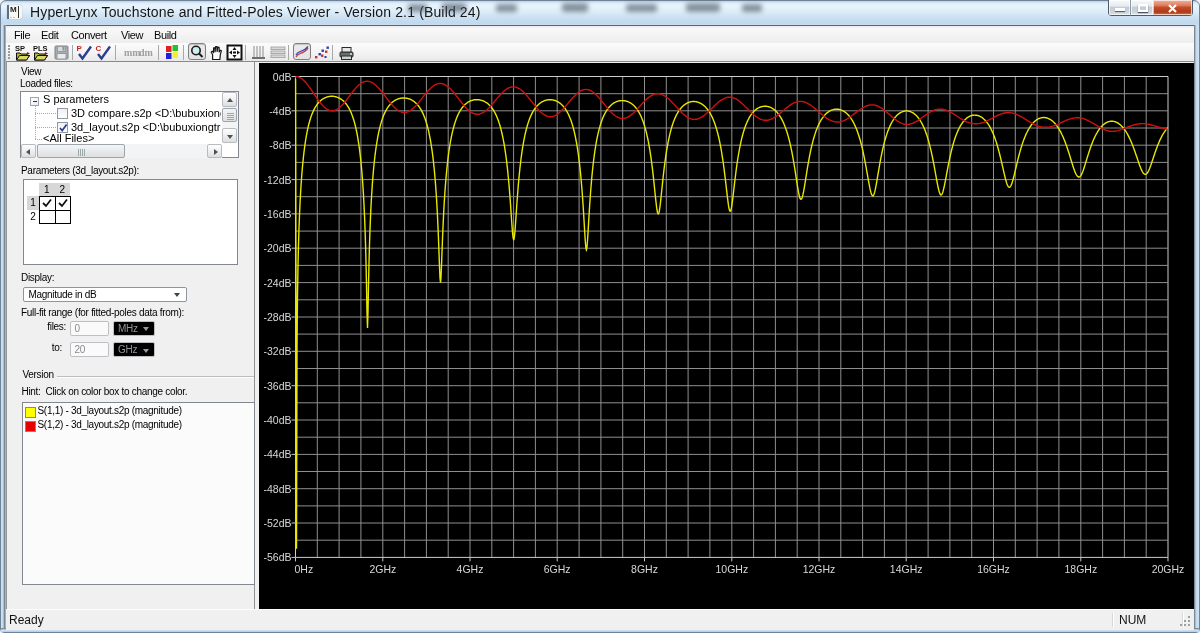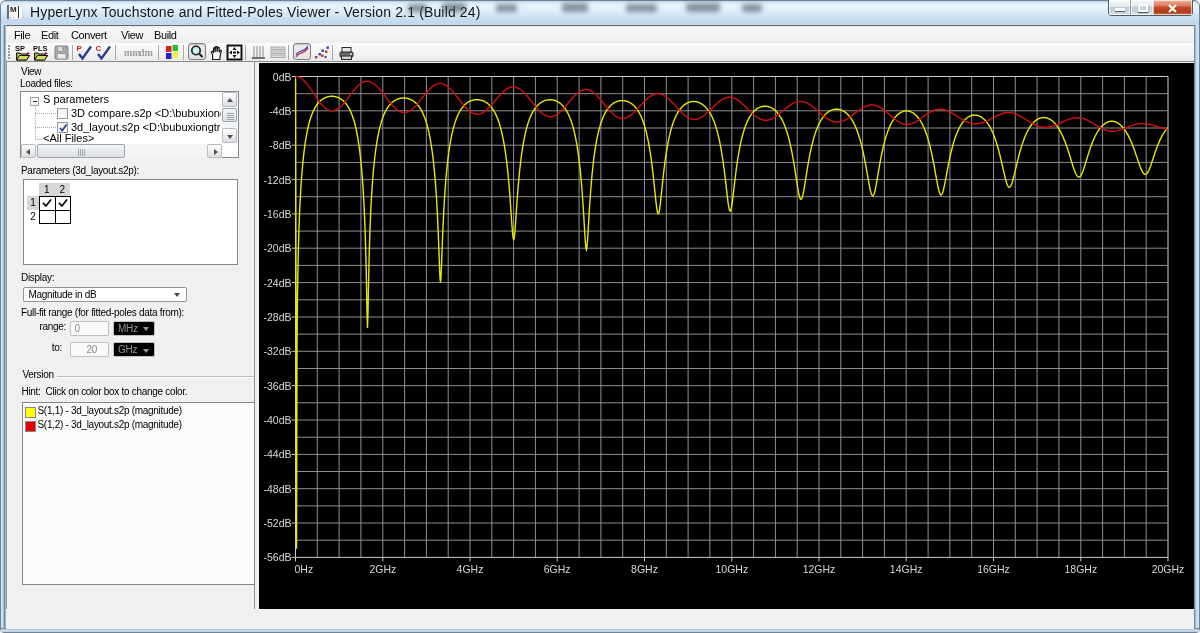--- a/index.html
+++ b/index.html
@@ -260,25 +260,25 @@
 <div class="cell" style="left:47.5px;top:147.5px;width:16.5px;height:14.5px"></div>
 <div class="abs" style="left:32px;top:134px;width:16px;height:14px"><svg width="16" height="14">
           <path d="M4,7 L7,10 L12,3.5" fill="none" stroke="#111" stroke-width="1.8"></path>
         </svg></div>
 <div class="abs" style="left:47.5px;top:134px;width:16px;height:14px"><svg width="16" height="14">
           <path d="M4,7 L7,10 L12,3.5" fill="none" stroke="#111" stroke-width="1.8"></path>
         </svg></div>
 <div class="t" style="left:14px;top:210px;">Display:</div>
 <div class="combo" style="left:15.5px;top:224.5px;width:164px;height:15px;line-height:14px"><span style="margin-left:5px">Magnitude in dB</span><div class="carr" style="right:6px;top:5.5px;position:absolute"></div></div>
 <div class="t" style="left:14px;top:244.5px;">Full-fit range (for fitted-poles data from):</div>
-<div class="t" style="left:30px;top:258.5px;width:29px;text-align:right">range:</div>
+<div class="t" style="left:30px;top:258.5px;width:29px;text-align:right">files:</div>
 <div class="combo dis" style="left:62.5px;top:258.5px;width:39.5px;height:15px;line-height:14px;background:#fafafa"><span style="margin-left:4px;color:#8a8a8a">0</span></div>
 <div class="combo dis" style="left:106px;top:258.5px;width:41.5px;height:15px;line-height:14px"><span style="margin-left:4px">MHz</span><div class="carr dis" style="right:5px;top:5.5px;position:absolute"></div></div>
 <div class="t" style="left:30px;top:280px;width:25px;text-align:right">to:</div>
-<div class="combo dis" style="left:62.5px;top:280px;width:39.5px;height:15px;line-height:14px;background:#fafafa"><span style="margin-left:16px;color:#8a8a8a">20</span></div>
+<div class="combo dis" style="left:62.5px;top:280px;width:39.5px;height:15px;line-height:14px;background:#fafafa"><span style="margin-left:4px;color:#8a8a8a">20</span></div>
 <div class="combo dis" style="left:106px;top:280px;width:41.5px;height:15px;line-height:14px"><span style="margin-left:4px">GHz</span><div class="carr dis" style="right:5px;top:5.5px;position:absolute"></div></div>
 <div class="t" style="left:15.5px;top:307px;">Version</div>
 <div class="abs" style="left:50px;top:313.5px;width:197px;height:1px;background:#bdbdbd;box-shadow:0 1px 0 #fff"></div>
 <div class="t" style="left:14.5px;top:324px;">Hint:&nbsp; Click on color box to change color.</div>
 <div class="wbox" style="left:14.5px;top:340px;width:233.5px;height:183px;background:#fbfbfb"></div>
 <div class="abs" style="left:18px;top:344.5px;width:11px;height:11px;background:#ffff00;border:1px solid #828790"></div>
 <div class="t" style="left:30.5px;top:342.8px;">S(1,1) - 3d_layout.s2p (magnitude)</div>
 <div class="abs" style="left:18px;top:358.5px;width:11px;height:11px;background:#e60000;border:1px solid #828790"></div>
 <div class="t" style="left:30.5px;top:356.8px;">S(1,2) - 3d_layout.s2p (magnitude)</div>
 </div>
@@ -403,12 +403,28 @@
 <text x="472.8" y="510.4" text-anchor="middle" class="al">10GHz</text>
 <text x="560.0" y="510.4" text-anchor="middle" class="al">12GHz</text>
 <text x="647.2" y="510.4" text-anchor="middle" class="al">14GHz</text>
 <text x="734.5" y="510.4" text-anchor="middle" class="al">16GHz</text>
 <text x="821.8" y="510.4" text-anchor="middle" class="al">18GHz</text>
 <text x="909.0" y="510.4" text-anchor="middle" class="al">20GHz</text>
 <polyline points="295.6,78.1 296.0,290.2 296.5,547.8 297.0,346.2 297.5,294.8 298.0,264.7 298.5,243.5 299.0,227.1 299.5,213.9 300.0,202.8 300.5,193.3 301.0,185.0 301.5,177.7 302.0,171.2 302.5,165.4 303.0,160.2 303.5,155.4 304.0,151.0 304.5,147.1 305.0,143.4 305.5,140.0 306.0,136.9 306.5,134.1 307.0,131.4 307.5,128.9 308.0,126.7 308.5,124.5 309.0,122.5 309.5,120.7 310.0,119.0 310.5,117.3 311.0,115.8 311.5,114.4 312.0,113.1 312.5,111.9 313.0,110.7 313.5,109.6 314.0,108.6 314.5,107.6 315.0,106.7 315.5,105.9 316.0,105.1 316.5,104.3 317.0,103.6 317.5,103.0 318.0,102.3 318.5,101.7 319.0,101.2 319.5,100.7 320.0,100.2 320.5,99.7 321.0,99.3 321.5,98.9 322.0,98.5 322.5,98.2 323.0,97.9 323.5,97.6 324.0,97.3 324.5,97.0 325.0,96.8 325.5,96.6 326.0,96.4 326.5,96.2 327.0,96.0 327.5,95.9 328.0,95.7 328.5,95.6 329.0,95.5 329.5,95.4 330.0,95.4 330.5,95.3 331.0,95.3 331.5,95.3 332.0,95.3 332.5,95.3 333.0,95.3 333.5,95.4 334.0,95.4 334.5,95.5 335.0,95.6 335.5,95.7 336.0,95.9 336.5,96.0 337.0,96.2 337.5,96.3 338.0,96.5 338.5,96.8 339.0,97.0 339.5,97.2 340.0,97.5 340.5,97.8 341.0,98.1 341.5,98.5 342.0,98.8 342.5,99.2 343.0,99.6 343.5,100.1 344.0,100.6 344.5,101.1 345.0,101.6 345.5,102.2 346.0,102.8 346.5,103.4 347.0,104.1 347.5,104.8 348.0,105.6 348.5,106.4 349.0,107.3 349.5,108.2 350.0,109.2 350.5,110.3 351.0,111.4 351.5,112.6 352.0,113.9 352.5,115.2 353.0,116.7 353.5,118.2 354.0,119.8 354.5,121.6 355.0,123.5 355.5,125.5 356.0,127.7 356.5,130.0 357.0,132.5 357.5,135.2 358.0,138.1 358.5,141.3 359.0,144.6 359.5,148.3 360.0,152.3 360.5,156.7 361.0,161.5 361.5,166.7 362.0,172.5 362.5,179.0 363.0,186.2 363.5,194.4 364.0,203.6 364.5,214.4 365.0,227.0 365.5,242.1 366.0,260.8 366.5,284.1 367.0,311.4 367.5,327.1 368.0,311.0 368.5,284.5 369.0,261.7 369.5,243.5 370.0,228.6 370.5,216.1 371.0,205.5 371.5,196.3 372.0,188.3 372.5,181.1 373.0,174.7 373.5,169.0 374.0,163.8 374.5,159.0 375.0,154.6 375.5,150.7 376.0,147.0 376.5,143.6 377.0,140.5 377.5,137.6 378.0,134.9 378.5,132.4 379.0,130.0 379.5,127.8 380.0,125.8 380.5,123.9 381.0,122.1 381.5,120.5 382.0,118.9 382.5,117.5 383.0,116.1 383.5,114.8 384.0,113.6 384.5,112.4 385.0,111.4 385.5,110.4 386.0,109.4 386.5,108.5 387.0,107.7 387.5,106.9 388.0,106.1 388.5,105.4 389.0,104.8 389.5,104.2 390.0,103.6 390.5,103.0 391.0,102.5 391.5,102.0 392.0,101.6 392.5,101.1 393.0,100.7 393.5,100.3 394.0,100.0 394.5,99.7 395.0,99.4 395.5,99.1 396.0,98.8 396.5,98.6 397.0,98.3 397.5,98.1 398.0,97.9 398.5,97.8 399.0,97.6 399.5,97.5 400.0,97.4 400.5,97.3 401.0,97.2 401.5,97.1 402.0,97.0 402.5,97.0 403.0,97.0 403.5,97.0 404.0,97.0 404.5,97.0 405.0,97.0 405.5,97.1 406.0,97.1 406.5,97.2 407.0,97.3 407.5,97.4 408.0,97.6 408.5,97.7 409.0,97.9 409.5,98.0 410.0,98.2 410.5,98.4 411.0,98.7 411.5,98.9 412.0,99.2 412.5,99.5 413.0,99.8 413.5,100.2 414.0,100.5 414.5,100.9 415.0,101.3 415.5,101.7 416.0,102.2 416.5,102.7 417.0,103.2 417.5,103.8 418.0,104.4 418.5,105.0 419.0,105.7 419.5,106.4 420.0,107.1 420.5,107.9 421.0,108.7 421.5,109.6 422.0,110.6 422.5,111.6 423.0,112.6 423.5,113.7 424.0,114.9 424.5,116.2 425.0,117.5 425.5,119.0 426.0,120.5 426.5,122.1 427.0,123.8 427.5,125.7 428.0,127.6 428.5,129.7 429.0,131.9 429.5,134.3 430.0,136.9 430.5,139.6 431.0,142.6 431.5,145.8 432.0,149.2 432.5,152.9 433.0,156.9 433.5,161.2 434.0,165.9 434.5,171.0 435.0,176.7 435.5,182.9 436.0,189.7 436.5,197.3 437.0,205.8 437.5,215.4 438.0,226.2 438.5,238.3 439.0,251.6 439.5,265.4 440.0,277.0 440.5,281.6 441.0,276.5 441.5,264.7 442.0,251.0 442.5,237.8 443.0,225.9 443.5,215.2 444.0,205.8 444.5,197.4 445.0,189.9 445.5,183.1 446.0,177.0 446.5,171.5 447.0,166.4 447.5,161.7 448.0,157.5 448.5,153.5 449.0,149.9 449.5,146.5 450.0,143.4 450.5,140.5 451.0,137.8 451.5,135.2 452.0,132.9 452.5,130.7 453.0,128.6 453.5,126.7 454.0,124.9 454.5,123.2 455.0,121.6 455.5,120.1 456.0,118.7 456.5,117.3 457.0,116.1 457.5,114.9 458.0,113.8 458.5,112.8 459.0,111.8 459.5,110.9 460.0,110.0 460.5,109.2 461.0,108.4 461.5,107.6 462.0,107.0 462.5,106.3 463.0,105.7 463.5,105.1 464.0,104.6 464.5,104.1 465.0,103.6 465.5,103.1 466.0,102.7 466.5,102.3 467.0,101.9 467.5,101.6 468.0,101.2 468.5,100.9 469.0,100.7 469.5,100.4 470.0,100.2 470.5,99.9 471.0,99.7 471.5,99.6 472.0,99.4 472.5,99.2 473.0,99.1 473.5,99.0 474.0,98.9 474.5,98.8 475.0,98.8 475.5,98.7 476.0,98.7 476.5,98.7 477.0,98.7 477.5,98.7 478.0,98.7 478.5,98.7 479.0,98.8 479.5,98.9 480.0,99.0 480.5,99.1 481.0,99.2 481.5,99.3 482.0,99.5 482.5,99.6 483.0,99.8 483.5,100.0 484.0,100.2 484.5,100.5 485.0,100.8 485.5,101.0 486.0,101.4 486.5,101.7 487.0,102.0 487.5,102.4 488.0,102.8 488.5,103.2 489.0,103.7 489.5,104.2 490.0,104.7 490.5,105.2 491.0,105.8 491.5,106.4 492.0,107.1 492.5,107.8 493.0,108.5 493.5,109.3 494.0,110.1 494.5,111.0 495.0,111.9 495.5,112.9 496.0,113.9 496.5,115.0 497.0,116.2 497.5,117.4 498.0,118.7 498.5,120.1 499.0,121.6 499.5,123.1 500.0,124.8 500.5,126.5 501.0,128.4 501.5,130.4 502.0,132.5 502.5,134.8 503.0,137.2 503.5,139.8 504.0,142.5 504.5,145.4 505.0,148.6 505.5,152.0 506.0,155.6 506.5,159.5 507.0,163.7 507.5,168.2 508.0,173.0 508.5,178.2 509.0,183.8 509.5,189.9 510.0,196.4 510.5,203.2 511.0,210.5 511.5,217.8 512.0,225.0 512.5,231.4 513.0,236.2 513.5,238.5 513.7,238.7 514.0,238.2 514.5,235.0 515.0,229.6 515.5,222.9 516.0,215.6 516.5,208.2 517.0,201.0 517.5,194.2 518.0,187.9 518.5,181.9 519.0,176.4 519.5,171.3 520.0,166.5 520.5,162.1 521.0,158.0 521.5,154.2 522.0,150.7 522.5,147.4 523.0,144.3 523.5,141.4 524.0,138.7 524.5,136.2 525.0,133.8 525.5,131.6 526.0,129.5 526.5,127.6 527.0,125.7 527.5,124.0 528.0,122.4 528.5,120.9 529.0,119.4 529.5,118.1 530.0,116.8 530.5,115.6 531.0,114.5 531.5,113.4 532.0,112.4 532.5,111.4 533.0,110.5 533.5,109.7 534.0,108.9 534.5,108.1 535.0,107.4 535.5,106.7 536.0,106.1 536.5,105.5 537.0,104.9 537.5,104.4 538.0,103.9 538.5,103.4 539.0,103.0 539.5,102.6 540.0,102.2 540.5,101.8 541.0,101.5 541.5,101.2 542.0,100.9 542.5,100.6 543.0,100.3 543.5,100.1 544.0,99.9 544.5,99.7 545.0,99.5 545.5,99.4 546.0,99.2 546.5,99.1 547.0,99.0 547.5,98.9 548.0,98.8 548.5,98.8 549.0,98.7 549.5,98.7 550.0,98.7 550.5,98.7 551.0,98.7 551.5,98.8 552.0,98.8 552.5,98.9 553.0,99.0 553.5,99.1 554.0,99.2 554.5,99.4 555.0,99.5 555.5,99.7 556.0,99.9 556.5,100.1 557.0,100.4 557.5,100.6 558.0,100.9 558.5,101.2 559.0,101.5 559.5,101.9 560.0,102.2 560.5,102.6 561.0,103.1 561.5,103.5 562.0,104.0 562.5,104.5 563.0,105.0 563.5,105.6 564.0,106.2 564.5,106.8 565.0,107.5 565.5,108.2 566.0,109.0 566.5,109.8 567.0,110.7 567.5,111.6 568.0,112.5 568.5,113.5 569.0,114.6 569.5,115.7 570.0,117.0 570.5,118.2 571.0,119.6 571.5,121.0 572.0,122.6 572.5,124.2 573.0,125.9 573.5,127.8 574.0,129.7 574.5,131.8 575.0,134.0 575.5,136.4 576.0,139.0 576.5,141.7 577.0,144.6 577.5,147.7 578.0,151.0 578.5,154.6 579.0,158.5 579.5,162.6 580.0,167.1 580.5,171.9 581.0,177.2 581.5,182.9 582.0,189.1 582.5,195.8 583.0,203.0 583.5,210.8 584.0,219.0 584.5,227.5 585.0,235.8 585.5,242.9 586.0,247.7 586.4,249.0 586.5,248.8 587.0,245.9 587.5,239.8 588.0,231.9 588.5,223.4 589.0,214.9 589.5,206.8 590.0,199.3 590.5,192.3 591.0,185.8 591.5,179.9 592.0,174.4 592.5,169.3 593.0,164.7 593.5,160.4 594.0,156.4 594.5,152.7 595.0,149.2 595.5,146.0 596.0,143.0 596.5,140.2 597.0,137.6 597.5,135.2 598.0,132.9 598.5,130.8 599.0,128.8 599.5,126.9 600.0,125.1 600.5,123.5 601.0,121.9 601.5,120.4 602.0,119.1 602.5,117.8 603.0,116.5 603.5,115.4 604.0,114.3 604.5,113.3 605.0,112.3 605.5,111.4 606.0,110.5 606.5,109.7 607.0,108.9 607.5,108.2 608.0,107.5 608.5,106.9 609.0,106.3 609.5,105.7 610.0,105.2 610.5,104.7 611.0,104.2 611.5,103.7 612.0,103.3 612.5,102.9 613.0,102.6 613.5,102.2 614.0,101.9 614.5,101.6 615.0,101.4 615.5,101.1 616.0,100.9 616.5,100.7 617.0,100.5 617.5,100.3 618.0,100.1 618.5,100.0 619.0,99.9 619.5,99.8 620.0,99.7 620.5,99.7 621.0,99.6 621.5,99.6 622.0,99.6 622.5,99.6 623.0,99.6 623.5,99.6 624.0,99.7 624.5,99.7 625.0,99.8 625.5,99.9 626.0,100.1 626.5,100.2 627.0,100.4 627.5,100.5 628.0,100.7 628.5,100.9 629.0,101.2 629.5,101.4 630.0,101.7 630.5,102.0 631.0,102.3 631.5,102.7 632.0,103.0 632.5,103.4 633.0,103.8 633.5,104.3 634.0,104.8 634.5,105.3 635.0,105.8 635.5,106.4 636.0,107.0 636.5,107.6 637.0,108.3 637.5,109.0 638.0,109.8 638.5,110.6 639.0,111.4 639.5,112.3 640.0,113.3 640.5,114.3 641.0,115.3 641.5,116.5 642.0,117.7 642.5,118.9 643.0,120.3 643.5,121.7 644.0,123.2 644.5,124.8 645.0,126.4 645.5,128.2 646.0,130.1 646.5,132.1 647.0,134.3 647.5,136.5 648.0,138.9 648.5,141.5 649.0,144.2 649.5,147.1 650.0,150.1 650.5,153.4 651.0,156.8 651.5,160.5 652.0,164.3 652.5,168.4 653.0,172.7 653.5,177.2 654.0,181.9 654.5,186.8 655.0,191.7 655.5,196.6 656.0,201.2 656.5,205.5 657.0,209.0 657.5,211.5 658.0,212.8 658.3,212.9 658.5,212.8 659.0,211.5 659.5,209.0 660.0,205.5 660.5,201.3 661.0,196.7 661.5,191.8 662.0,187.0 662.5,182.1 663.0,177.5 663.5,173.0 664.0,168.7 664.5,164.6 665.0,160.8 665.5,157.2 666.0,153.7 666.5,150.5 667.0,147.5 667.5,144.6 668.0,141.9 668.5,139.4 669.0,137.0 669.5,134.8 670.0,132.6 670.5,130.6 671.0,128.8 671.5,127.0 672.0,125.3 672.5,123.7 673.0,122.3 673.5,120.8 674.0,119.5 674.5,118.3 675.0,117.1 675.5,116.0 676.0,114.9 676.5,113.9 677.0,113.0 677.5,112.1 678.0,111.2 678.5,110.4 679.0,109.7 679.5,109.0 680.0,108.3 680.5,107.7 681.0,107.1 681.5,106.5 682.0,106.0 682.5,105.5 683.0,105.0 683.5,104.6 684.0,104.1 684.5,103.8 685.0,103.4 685.5,103.1 686.0,102.7 686.5,102.5 687.0,102.2 687.5,101.9 688.0,101.7 688.5,101.5 689.0,101.3 689.5,101.1 690.0,101.0 690.5,100.9 691.0,100.7 691.5,100.6 692.0,100.6 692.5,100.5 693.0,100.5 693.5,100.5 694.0,100.5 694.5,100.5 695.0,100.6 695.5,100.6 696.0,100.7 696.5,100.8 697.0,100.9 697.5,101.1 698.0,101.2 698.5,101.4 699.0,101.6 699.5,101.8 700.0,102.0 700.5,102.3 701.0,102.6 701.5,102.9 702.0,103.2 702.5,103.5 703.0,103.9 703.5,104.3 704.0,104.7 704.5,105.1 705.0,105.6 705.5,106.1 706.0,106.6 706.5,107.2 707.0,107.7 707.5,108.4 708.0,109.0 708.5,109.7 709.0,110.4 709.5,111.2 710.0,112.0 710.5,112.9 711.0,113.8 711.5,114.8 712.0,115.8 712.5,116.9 713.0,118.0 713.5,119.2 714.0,120.4 714.5,121.8 715.0,123.2 715.5,124.7 716.0,126.2 716.5,127.9 717.0,129.6 717.5,131.5 718.0,133.4 718.5,135.5 719.0,137.6 719.5,139.9 720.0,142.4 720.5,145.0 721.0,147.7 721.5,150.5 722.0,153.6 722.5,156.8 723.0,160.2 723.5,163.7 724.0,167.4 724.5,171.3 725.0,175.4 725.5,179.6 726.0,184.0 726.5,188.3 727.0,192.7 727.5,196.9 728.0,200.9 728.5,204.4 729.0,207.3 729.5,209.3 730.0,210.2 730.2,210.3 730.5,210.1 731.0,208.8 731.5,206.4 732.0,203.3 732.5,199.7 733.0,195.6 733.5,191.3 734.0,187.0 734.5,182.7 735.0,178.5 735.5,174.4 736.0,170.5 736.5,166.7 737.0,163.1 737.5,159.7 738.0,156.5 738.5,153.5 739.0,150.6 739.5,147.9 740.0,145.3 740.5,142.9 741.0,140.6 741.5,138.4 742.0,136.4 742.5,134.5 743.0,132.6 743.5,130.9 744.0,129.3 744.5,127.7 745.0,126.3 745.5,124.9 746.0,123.6 746.5,122.4 747.0,121.2 747.5,120.1 748.0,119.0 748.5,118.1 749.0,117.1 749.5,116.2 750.0,115.4 750.5,114.6 751.0,113.9 751.5,113.2 752.0,112.5 752.5,111.9 753.0,111.3 753.5,110.7 754.0,110.2 754.5,109.7 755.0,109.3 755.5,108.9 756.0,108.5 756.5,108.1 757.0,107.7 757.5,107.4 758.0,107.1 758.5,106.9 759.0,106.6 759.5,106.4 760.0,106.2 760.5,106.0 761.0,105.8 761.5,105.7 762.0,105.6 762.5,105.5 763.0,105.4 763.5,105.4 764.0,105.3 764.5,105.3 765.0,105.3 765.5,105.3 766.0,105.3 766.5,105.3 767.0,105.4 767.5,105.5 768.0,105.6 768.5,105.7 769.0,105.9 769.5,106.0 770.0,106.2 770.5,106.4 771.0,106.7 771.5,106.9 772.0,107.2 772.5,107.5 773.0,107.8 773.5,108.1 774.0,108.5 774.5,108.9 775.0,109.3 775.5,109.8 776.0,110.3 776.5,110.8 777.0,111.3 777.5,111.9 778.0,112.5 778.5,113.1 779.0,113.8 779.5,114.5 780.0,115.3 780.5,116.1 781.0,116.9 781.5,117.8 782.0,118.7 782.5,119.7 783.0,120.7 783.5,121.8 784.0,123.0 784.5,124.2 785.0,125.5 785.5,126.8 786.0,128.2 786.5,129.7 787.0,131.2 787.5,132.8 788.0,134.6 788.5,136.4 789.0,138.3 789.5,140.2 790.0,142.3 790.5,144.5 791.0,146.8 791.5,149.2 792.0,151.7 792.5,154.4 793.0,157.1 793.5,160.0 794.0,162.9 794.5,166.0 795.0,169.2 795.5,172.4 796.0,175.7 796.5,179.0 797.0,182.2 797.5,185.4 798.0,188.4 798.5,191.2 799.0,193.6 799.5,195.7 800.0,197.2 800.5,198.1 801.0,198.3 801.5,198.0 802.0,197.0 802.5,195.5 803.0,193.4 803.5,191.0 804.0,188.3 804.5,185.4 805.0,182.3 805.5,179.1 806.0,175.9 806.5,172.8 807.0,169.7 807.5,166.6 808.0,163.7 808.5,160.8 809.0,158.1 809.5,155.4 810.0,152.9 810.5,150.4 811.0,148.1 811.5,145.9 812.0,143.8 812.5,141.8 813.0,139.9 813.5,138.0 814.0,136.3 814.5,134.6 815.0,133.1 815.5,131.6 816.0,130.1 816.5,128.8 817.0,127.5 817.5,126.3 818.0,125.1 818.5,124.0 819.0,122.9 819.5,121.9 820.0,121.0 820.5,120.1 821.0,119.2 821.5,118.4 822.0,117.6 822.5,116.9 823.0,116.2 823.5,115.6 824.0,114.9 824.5,114.4 825.0,113.8 825.5,113.3 826.0,112.8 826.5,112.3 827.0,111.9 827.5,111.5 828.0,111.1 828.5,110.8 829.0,110.4 829.5,110.1 830.0,109.9 830.5,109.6 831.0,109.4 831.5,109.2 832.0,109.0 832.5,108.8 833.0,108.7 833.5,108.5 834.0,108.4 834.5,108.4 835.0,108.3 835.5,108.2 836.0,108.2 836.5,108.2 837.0,108.2 837.5,108.2 838.0,108.3 838.5,108.3 839.0,108.4 839.5,108.5 840.0,108.6 840.5,108.8 841.0,109.0 841.5,109.1 842.0,109.3 842.5,109.6 843.0,109.8 843.5,110.1 844.0,110.4 844.5,110.7 845.0,111.1 845.5,111.4 846.0,111.8 846.5,112.3 847.0,112.7 847.5,113.2 848.0,113.7 848.5,114.2 849.0,114.8 849.5,115.4 850.0,116.1 850.5,116.7 851.0,117.4 851.5,118.2 852.0,119.0 852.5,119.8 853.0,120.7 853.5,121.6 854.0,122.5 854.5,123.6 855.0,124.6 855.5,125.7 856.0,126.9 856.5,128.1 857.0,129.4 857.5,130.8 858.0,132.2 858.5,133.7 859.0,135.2 859.5,136.8 860.0,138.5 860.5,140.3 861.0,142.2 861.5,144.1 862.0,146.2 862.5,148.3 863.0,150.5 863.5,152.8 864.0,155.2 864.5,157.7 865.0,160.3 865.5,162.9 866.0,165.7 866.5,168.5 867.0,171.3 867.5,174.2 868.0,177.0 868.5,179.9 869.0,182.6 869.5,185.2 870.0,187.7 870.5,189.9 871.0,191.7 871.5,193.2 872.0,194.2 872.5,194.8 872.8,194.9 873.0,194.8 873.5,194.3 874.0,193.2 874.5,191.7 875.0,189.7 875.5,187.4 876.0,184.8 876.5,182.1 877.0,179.2 877.5,176.2 878.0,173.2 878.5,170.3 879.0,167.4 879.5,164.5 880.0,161.7 880.5,159.0 881.0,156.4 881.5,153.9 882.0,151.5 882.5,149.2 883.0,147.0 883.5,144.8 884.0,142.8 884.5,140.9 885.0,139.1 885.5,137.3 886.0,135.7 886.5,134.1 887.0,132.6 887.5,131.1 888.0,129.8 888.5,128.5 889.0,127.2 889.5,126.1 890.0,124.9 890.5,123.9 891.0,122.9 891.5,121.9 892.0,121.0 892.5,120.2 893.0,119.4 893.5,118.6 894.0,117.9 894.5,117.2 895.0,116.5 895.5,115.9 896.0,115.4 896.5,114.8 897.0,114.3 897.5,113.8 898.0,113.4 898.5,113.0 899.0,112.6 899.5,112.2 900.0,111.9 900.5,111.6 901.0,111.3 901.5,111.1 902.0,110.8 902.5,110.6 903.0,110.5 903.5,110.3 904.0,110.2 904.5,110.1 905.0,110.0 905.5,109.9 906.0,109.9 906.5,109.8 907.0,109.9 907.5,109.9 908.0,110.0 908.5,110.1 909.0,110.2 909.5,110.3 910.0,110.5 910.5,110.6 911.0,110.8 911.5,111.1 912.0,111.3 912.5,111.6 913.0,111.9 913.5,112.2 914.0,112.6 914.5,113.0 915.0,113.4 915.5,113.8 916.0,114.3 916.5,114.8 917.0,115.3 917.5,115.9 918.0,116.5 918.5,117.1 919.0,117.8 919.5,118.5 920.0,119.2 920.5,120.0 921.0,120.9 921.5,121.7 922.0,122.7 922.5,123.6 923.0,124.6 923.5,125.7 924.0,126.8 924.5,128.0 925.0,129.3 925.5,130.6 926.0,131.9 926.5,133.3 927.0,134.8 927.5,136.4 928.0,138.1 928.5,139.8 929.0,141.6 929.5,143.5 930.0,145.4 930.5,147.5 931.0,149.6 931.5,151.8 932.0,154.1 932.5,156.5 933.0,159.0 933.5,161.6 934.0,164.2 934.5,166.9 935.0,169.7 935.5,172.5 936.0,175.2 936.5,178.0 937.0,180.7 937.5,183.3 938.0,185.8 938.5,188.0 939.0,190.0 939.5,191.6 940.0,192.9 940.5,193.7 941.0,194.0 941.1,194.0 941.5,193.8 942.0,193.1 942.5,192.0 943.0,190.5 943.5,188.6 944.0,186.5 944.5,184.2 945.0,181.7 945.5,179.1 946.0,176.4 946.5,173.7 947.0,171.0 947.5,168.3 948.0,165.7 948.5,163.2 949.0,160.7 949.5,158.3 950.0,155.9 950.5,153.7 951.0,151.6 951.5,149.5 952.0,147.5 952.5,145.6 953.0,143.8 953.5,142.0 954.0,140.4 954.5,138.8 955.0,137.3 955.5,135.8 956.0,134.5 956.5,133.2 957.0,131.9 957.5,130.7 958.0,129.6 958.5,128.5 959.0,127.5 959.5,126.5 960.0,125.6 960.5,124.7 961.0,123.9 961.5,123.1 962.0,122.4 962.5,121.6 963.0,121.0 963.5,120.4 964.0,119.8 964.5,119.2 965.0,118.7 965.5,118.2 966.0,117.7 966.5,117.3 967.0,116.9 967.5,116.5 968.0,116.2 968.5,115.9 969.0,115.6 969.5,115.3 970.0,115.1 970.5,114.9 971.0,114.7 971.5,114.6 972.0,114.4 972.5,114.3 973.0,114.2 973.5,114.2 974.0,114.1 974.5,114.1 975.0,114.1 975.5,114.2 976.0,114.2 976.5,114.3 977.0,114.3 977.5,114.5 978.0,114.6 978.5,114.7 979.0,114.9 979.5,115.1 980.0,115.4 980.5,115.6 981.0,115.9 981.5,116.2 982.0,116.5 982.5,116.9 983.0,117.3 983.5,117.7 984.0,118.2 984.5,118.6 985.0,119.1 985.5,119.7 986.0,120.3 986.5,120.9 987.0,121.5 987.5,122.2 988.0,122.9 988.5,123.6 989.0,124.4 989.5,125.2 990.0,126.1 990.5,127.0 991.0,128.0 991.5,129.0 992.0,130.0 992.5,131.2 993.0,132.3 993.5,133.5 994.0,134.8 994.5,136.1 995.0,137.5 995.5,138.9 996.0,140.4 996.5,141.9 997.0,143.5 997.5,145.2 998.0,147.0 998.5,148.8 999.0,150.6 999.5,152.5 1000.0,154.5 1000.5,156.6 1001.0,158.7 1001.5,160.8 1002.0,163.0 1002.5,165.2 1003.0,167.4 1003.5,169.6 1004.0,171.8 1004.5,173.9 1005.0,176.0 1005.5,178.0 1006.0,179.8 1006.5,181.5 1007.0,183.0 1007.5,184.2 1008.0,185.2 1008.5,185.9 1009.0,186.2 1009.4,186.3 1009.5,186.3 1010.0,186.0 1010.5,185.4 1011.0,184.5 1011.5,183.4 1012.0,182.0 1012.5,180.4 1013.0,178.7 1013.5,176.8 1014.0,174.8 1014.5,172.8 1015.0,170.7 1015.5,168.6 1016.0,166.5 1016.5,164.4 1017.0,162.3 1017.5,160.2 1018.0,158.2 1018.5,156.2 1019.0,154.3 1019.5,152.4 1020.0,150.6 1020.5,148.8 1021.0,147.1 1021.5,145.5 1022.0,143.9 1022.5,142.4 1023.0,141.0 1023.5,139.6 1024.0,138.2 1024.5,136.9 1025.0,135.7 1025.5,134.5 1026.0,133.4 1026.5,132.3 1027.0,131.2 1027.5,130.3 1028.0,129.3 1028.5,128.4 1029.0,127.6 1029.5,126.7 1030.0,126.0 1030.5,125.2 1031.0,124.5 1031.5,123.8 1032.0,123.2 1032.5,122.6 1033.0,122.0 1033.5,121.5 1034.0,121.0 1034.5,120.5 1035.0,120.1 1035.5,119.7 1036.0,119.3 1036.5,118.9 1037.0,118.6 1037.5,118.3 1038.0,118.0 1038.5,117.7 1039.0,117.5 1039.5,117.3 1040.0,117.1 1040.5,117.0 1041.0,116.8 1041.5,116.7 1042.0,116.6 1042.5,116.6 1043.0,116.5 1043.5,116.5 1044.0,116.5 1044.5,116.5 1045.0,116.6 1045.5,116.7 1046.0,116.8 1046.5,116.9 1047.0,117.0 1047.5,117.2 1048.0,117.4 1048.5,117.6 1049.0,117.8 1049.5,118.1 1050.0,118.4 1050.5,118.7 1051.0,119.0 1051.5,119.3 1052.0,119.7 1052.5,120.1 1053.0,120.6 1053.5,121.0 1054.0,121.5 1054.5,122.0 1055.0,122.6 1055.5,123.1 1056.0,123.8 1056.5,124.4 1057.0,125.1 1057.5,125.8 1058.0,126.5 1058.5,127.3 1059.0,128.1 1059.5,128.9 1060.0,129.8 1060.5,130.7 1061.0,131.6 1061.5,132.6 1062.0,133.7 1062.5,134.7 1063.0,135.8 1063.5,137.0 1064.0,138.2 1064.5,139.4 1065.0,140.7 1065.5,142.0 1066.0,143.4 1066.5,144.8 1067.0,146.2 1067.5,147.7 1068.0,149.2 1068.5,150.7 1069.0,152.3 1069.5,153.9 1070.0,155.5 1070.5,157.1 1071.0,158.8 1071.5,160.4 1072.0,162.0 1072.5,163.6 1073.0,165.2 1073.5,166.7 1074.0,168.2 1074.5,169.6 1075.0,170.9 1075.5,172.0 1076.0,173.1 1076.5,174.0 1077.0,174.8 1077.5,175.3 1078.0,175.7 1078.5,176.0 1079.0,176.0 1079.5,175.9 1080.0,175.5 1080.5,175.0 1081.0,174.3 1081.5,173.4 1082.0,172.4 1082.5,171.2 1083.0,169.9 1083.5,168.5 1084.0,167.0 1084.5,165.5 1085.0,163.9 1085.5,162.3 1086.0,160.6 1086.5,159.0 1087.0,157.4 1087.5,155.7 1088.0,154.1 1088.5,152.6 1089.0,151.0 1089.5,149.5 1090.0,148.0 1090.5,146.6 1091.0,145.2 1091.5,143.8 1092.0,142.5 1092.5,141.2 1093.0,140.0 1093.5,138.8 1094.0,137.7 1094.5,136.6 1095.0,135.5 1095.5,134.5 1096.0,133.6 1096.5,132.6 1097.0,131.8 1097.5,130.9 1098.0,130.1 1098.5,129.3 1099.0,128.6 1099.5,127.9 1100.0,127.2 1100.5,126.6 1101.0,126.0 1101.5,125.5 1102.0,124.9 1102.5,124.4 1103.0,124.0 1103.5,123.5 1104.0,123.1 1104.5,122.8 1105.0,122.4 1105.5,122.1 1106.0,121.8 1106.5,121.5 1107.0,121.3 1107.5,121.1 1108.0,120.9 1108.5,120.7 1109.0,120.6 1109.5,120.4 1110.0,120.4 1110.5,120.3 1111.0,120.2 1111.5,120.2 1112.0,120.2 1112.5,120.2 1113.0,120.3 1113.5,120.4 1114.0,120.4 1114.5,120.6 1115.0,120.7 1115.5,120.9 1116.0,121.1 1116.5,121.3 1117.0,121.5 1117.5,121.8 1118.0,122.1 1118.5,122.4 1119.0,122.8 1119.5,123.1 1120.0,123.5 1120.5,124.0 1121.0,124.4 1121.5,124.9 1122.0,125.4 1122.5,126.0 1123.0,126.5 1123.5,127.2 1124.0,127.8 1124.5,128.5 1125.0,129.2 1125.5,129.9 1126.0,130.7 1126.5,131.5 1127.0,132.3 1127.5,133.2 1128.0,134.1 1128.5,135.1 1129.0,136.1 1129.5,137.1 1130.0,138.2 1130.5,139.3 1131.0,140.4 1131.5,141.6 1132.0,142.8 1132.5,144.1 1133.0,145.3 1133.5,146.7 1134.0,148.0 1134.5,149.4 1135.0,150.8 1135.5,152.2 1136.0,153.7 1136.5,155.2 1137.0,156.6 1137.5,158.1 1138.0,159.6 1138.5,161.0 1139.0,162.5 1139.5,163.9 1140.0,165.2 1140.5,166.5 1141.0,167.7 1141.5,168.9 1142.0,169.9 1142.5,170.8 1143.0,171.6 1143.5,172.3 1144.0,172.8 1144.5,173.2 1145.0,173.4 1145.4,173.4 1145.5,173.4 1146.0,173.2 1146.5,172.9 1147.0,172.4 1147.5,171.8 1148.0,170.9 1148.5,170.0 1149.0,168.9 1149.5,167.7 1150.0,166.4 1150.5,165.1 1151.0,163.7 1151.5,162.2 1152.0,160.7 1152.5,159.2 1153.0,157.7 1153.5,156.2 1154.0,154.7 1154.5,153.2 1155.0,151.7 1155.5,150.3 1156.0,148.9 1156.5,147.5 1157.0,146.2 1157.5,144.8 1158.0,143.6 1158.5,142.4 1159.0,141.2 1159.5,140.0 1160.0,138.9 1160.5,137.9 1161.0,136.8 1161.5,135.9 1162.0,134.9 1162.5,134.0 1163.0,133.2 1163.5,132.3 1164.0,131.6 1164.5,130.8 1165.0,130.1 1165.5,129.4 1166.0,128.8 1166.5,128.2 1167.0,127.7 1167.5,127.1 1168.0,126.6" fill="none" stroke="#e8e800" stroke-width="1.4" transform="translate(-259,-62)"></polyline>
 <polyline points="295.6,76.8 296.5,75.5 297.5,75.6 298.5,76.0 299.5,76.4 300.5,76.9 301.5,77.5 302.5,78.3 303.5,79.2 304.5,80.2 305.5,81.2 306.5,82.4 307.5,83.6 308.5,84.9 309.5,86.3 310.5,87.7 311.5,89.2 312.5,90.6 313.5,92.1 314.5,93.6 315.5,95.1 316.5,96.6 317.5,98.0 318.5,99.4 319.5,100.8 320.5,102.0 321.5,103.2 322.5,104.4 323.5,105.4 324.5,106.3 325.5,107.2 326.5,107.9 327.5,108.5 328.5,109.0 329.5,109.4 330.5,109.6 331.5,109.8 332.5,109.8 333.5,109.7 334.5,109.5 335.5,109.1 336.5,108.7 337.5,108.1 338.5,107.4 339.5,106.6 340.5,105.8 341.5,104.8 342.5,103.7 343.5,102.6 344.5,101.5 345.5,100.2 346.5,99.0 347.5,97.7 348.5,96.3 349.5,95.0 350.5,93.7 351.5,92.4 352.5,91.1 353.5,89.8 354.5,88.6 355.5,87.4 356.5,86.3 357.5,85.3 358.5,84.3 359.5,83.5 360.5,82.7 361.5,82.0 362.5,81.4 363.5,81.0 364.5,80.6 365.5,80.4 366.5,80.3 367.5,80.3 368.5,80.4 369.5,80.6 370.5,80.9 371.5,81.3 372.5,81.8 373.5,82.4 374.5,83.2 375.5,84.0 376.5,84.9 377.5,85.9 378.5,86.9 379.5,88.0 380.5,89.2 381.5,90.4 382.5,91.7 383.5,93.0 384.5,94.3 385.5,95.6 386.5,96.9 387.5,98.3 388.5,99.6 389.5,100.8 390.5,102.1 391.5,103.3 392.5,104.4 393.5,105.5 394.5,106.5 395.5,107.4 396.5,108.3 397.5,109.0 398.5,109.7 399.5,110.3 400.5,110.7 401.5,111.1 402.5,111.3 403.5,111.5 404.5,111.5 405.5,111.4 406.5,111.2 407.5,110.9 408.5,110.5 409.5,110.0 410.5,109.4 411.5,108.6 412.5,107.8 413.5,107.0 414.5,106.0 415.5,105.0 416.5,103.9 417.5,102.8 418.5,101.6 419.5,100.4 420.5,99.1 421.5,97.9 422.5,96.6 423.5,95.3 424.5,94.1 425.5,92.9 426.5,91.7 427.5,90.5 428.5,89.4 429.5,88.3 430.5,87.4 431.5,86.4 432.5,85.6 433.5,84.9 434.5,84.2 435.5,83.7 436.5,83.2 437.5,82.8 438.5,82.6 439.5,82.5 440.5,82.4 441.5,82.5 442.5,82.7 443.5,83.1 444.5,83.5 445.5,84.0 446.5,84.6 447.5,85.4 448.5,86.2 449.5,87.1 450.5,88.0 451.5,89.1 452.5,90.2 453.5,91.3 454.5,92.5 455.5,93.8 456.5,95.1 457.5,96.3 458.5,97.6 459.5,98.9 460.5,100.2 461.5,101.5 462.5,102.8 463.5,104.0 464.5,105.1 465.5,106.2 466.5,107.3 467.5,108.3 468.5,109.2 469.5,110.0 470.5,110.8 471.5,111.4 472.5,112.0 473.5,112.4 474.5,112.8 475.5,113.0 476.5,113.2 477.5,113.2 478.5,113.2 479.5,113.0 480.5,112.7 481.5,112.3 482.5,111.9 483.5,111.3 484.5,110.6 485.5,109.9 486.5,109.1 487.5,108.2 488.5,107.2 489.5,106.2 490.5,105.1 491.5,104.0 492.5,102.9 493.5,101.7 494.5,100.5 495.5,99.3 496.5,98.1 497.5,96.9 498.5,95.8 499.5,94.6 500.5,93.5 501.5,92.5 502.5,91.5 503.5,90.6 504.5,89.7 505.5,88.9 506.5,88.2 507.5,87.6 508.5,87.0 509.5,86.6 510.5,86.3 511.5,86.0 512.5,85.9 513.5,85.9 514.5,85.9 515.5,86.1 516.5,86.4 517.5,86.8 518.5,87.3 519.5,87.8 520.5,88.5 521.5,89.3 522.5,90.1 523.5,91.1 524.5,92.0 525.5,93.1 526.5,94.2 527.5,95.4 528.5,96.6 529.5,97.8 530.5,99.1 531.5,100.4 532.5,101.6 533.5,102.9 534.5,104.1 535.5,105.4 536.5,106.6 537.5,107.7 538.5,108.8 539.5,109.9 540.5,110.9 541.5,111.8 542.5,112.6 543.5,113.3 544.5,114.0 545.5,114.5 546.5,115.0 547.5,115.4 548.5,115.6 549.5,115.8 550.5,115.8 551.5,115.7 552.5,115.5 553.5,115.3 554.5,114.9 555.5,114.4 556.5,113.8 557.5,113.1 558.5,112.4 559.5,111.5 560.5,110.6 561.5,109.6 562.5,108.6 563.5,107.5 564.5,106.4 565.5,105.3 566.5,104.1 567.5,102.9 568.5,101.7 569.5,100.5 570.5,99.3 571.5,98.2 572.5,97.0 573.5,95.9 574.5,94.9 575.5,93.9 576.5,93.0 577.5,92.1 578.5,91.3 579.5,90.6 580.5,90.0 581.5,89.5 582.5,89.1 583.5,88.8 584.5,88.6 585.5,88.5 586.5,88.5 587.5,88.6 588.5,88.8 589.5,89.1 590.5,89.6 591.5,90.1 592.5,90.8 593.5,91.5 594.5,92.3 595.5,93.2 596.5,94.1 597.5,95.2 598.5,96.2 599.5,97.4 600.5,98.5 601.5,99.8 602.5,101.0 603.5,102.2 604.5,103.5 605.5,104.7 606.5,105.9 607.5,107.2 608.5,108.3 609.5,109.5 610.5,110.6 611.5,111.6 612.5,112.6 613.5,113.5 614.5,114.3 615.5,115.0 616.5,115.7 617.5,116.2 618.5,116.7 619.5,117.1 620.5,117.3 621.5,117.5 622.5,117.5 623.5,117.5 624.5,117.3 625.5,117.1 626.5,116.7 627.5,116.3 628.5,115.7 629.5,115.1 630.5,114.4 631.5,113.6 632.5,112.8 633.5,111.9 634.5,110.9 635.5,109.9 636.5,108.9 637.5,107.8 638.5,106.7 639.5,105.6 640.5,104.5 641.5,103.4 642.5,102.3 643.5,101.3 644.5,100.2 645.5,99.2 646.5,98.3 647.5,97.4 648.5,96.6 649.5,95.8 650.5,95.1 651.5,94.5 652.5,94.0 653.5,93.6 654.5,93.2 655.5,92.9 656.5,92.8 657.5,92.7 658.5,92.7 659.5,92.9 660.5,93.1 661.5,93.4 662.5,93.8 663.5,94.3 664.5,94.8 665.5,95.5 666.5,96.2 667.5,97.0 668.5,97.8 669.5,98.8 670.5,99.7 671.5,100.7 672.5,101.8 673.5,102.8 674.5,103.9 675.5,105.0 676.5,106.1 677.5,107.2 678.5,108.3 679.5,109.4 680.5,110.4 681.5,111.4 682.5,112.4 683.5,113.3 684.5,114.1 685.5,114.9 686.5,115.6 687.5,116.3 688.5,116.8 689.5,117.3 690.5,117.7 691.5,118.0 692.5,118.2 693.5,118.4 694.5,118.4 695.5,118.3 696.5,118.2 697.5,118.0 698.5,117.6 699.5,117.2 700.5,116.7 701.5,116.2 702.5,115.6 703.5,114.9 704.5,114.1 705.5,113.3 706.5,112.4 707.5,111.5 708.5,110.6 709.5,109.6 710.5,108.7 711.5,107.7 712.5,106.7 713.5,105.7 714.5,104.7 715.5,103.8 716.5,102.9 717.5,102.0 718.5,101.1 719.5,100.3 720.5,99.6 721.5,98.9 722.5,98.3 723.5,97.8 724.5,97.3 725.5,96.9 726.5,96.6 727.5,96.3 728.5,96.2 729.5,96.2 730.5,96.2 731.5,96.3 732.5,96.5 733.5,96.8 734.5,97.2 735.5,97.7 736.5,98.2 737.5,98.9 738.5,99.6 739.5,100.3 740.5,101.1 741.5,102.0 742.5,102.9 743.5,103.8 744.5,104.8 745.5,105.7 746.5,106.7 747.5,107.7 748.5,108.7 749.5,109.7 750.5,110.7 751.5,111.7 752.5,112.6 753.5,113.5 754.5,114.3 755.5,115.1 756.5,115.8 757.5,116.5 758.5,117.1 759.5,117.7 760.5,118.1 761.5,118.5 762.5,118.8 763.5,119.1 764.5,119.2 765.5,119.3 766.5,119.3 767.5,119.2 768.5,119.0 769.5,118.8 770.5,118.4 771.5,118.0 772.5,117.6 773.5,117.0 774.5,116.4 775.5,115.8 776.5,115.1 777.5,114.4 778.5,113.6 779.5,112.8 780.5,111.9 781.5,111.1 782.5,110.2 783.5,109.4 784.5,108.5 785.5,107.7 786.5,106.9 787.5,106.1 788.5,105.3 789.5,104.6 790.5,103.9 791.5,103.2 792.5,102.7 793.5,102.1 794.5,101.7 795.5,101.3 796.5,101.0 797.5,100.7 798.5,100.5 799.5,100.4 800.5,100.4 801.5,100.5 802.5,100.6 803.5,100.8 804.5,101.1 805.5,101.4 806.5,101.8 807.5,102.3 808.5,102.8 809.5,103.4 810.5,104.1 811.5,104.8 812.5,105.5 813.5,106.3 814.5,107.1 815.5,107.9 816.5,108.8 817.5,109.7 818.5,110.5 819.5,111.4 820.5,112.3 821.5,113.2 822.5,114.0 823.5,114.8 824.5,115.6 825.5,116.4 826.5,117.1 827.5,117.7 828.5,118.4 829.5,118.9 830.5,119.4 831.5,119.9 832.5,120.2 833.5,120.5 834.5,120.8 835.5,120.9 836.5,121.0 837.5,121.1 838.5,121.0 839.5,120.9 840.5,120.7 841.5,120.5 842.5,120.1 843.5,119.8 844.5,119.3 845.5,118.8 846.5,118.3 847.5,117.7 848.5,117.0 849.5,116.4 850.5,115.7 851.5,114.9 852.5,114.2 853.5,113.4 854.5,112.6 855.5,111.9 856.5,111.1 857.5,110.3 858.5,109.6 859.5,108.9 860.5,108.2 861.5,107.5 862.5,106.9 863.5,106.3 864.5,105.8 865.5,105.4 866.5,105.0 867.5,104.6 868.5,104.3 869.5,104.1 870.5,104.0 871.5,103.9 872.5,103.9 873.5,104.0 874.5,104.1 875.5,104.3 876.5,104.6 877.5,105.0 878.5,105.5 879.5,106.0 880.5,106.6 881.5,107.2 882.5,107.9 883.5,108.6 884.5,109.4 885.5,110.2 886.5,111.0 887.5,111.9 888.5,112.7 889.5,113.6 890.5,114.5 891.5,115.4 892.5,116.2 893.5,117.1 894.5,117.9 895.5,118.6 896.5,119.4 897.5,120.1 898.5,120.7 899.5,121.3 900.5,121.8 901.5,122.3 902.5,122.7 903.5,123.0 904.5,123.2 905.5,123.4 906.5,123.5 907.5,123.5 908.5,123.4 909.5,123.3 910.5,123.0 911.5,122.7 912.5,122.4 913.5,122.0 914.5,121.5 915.5,121.0 916.5,120.4 917.5,119.8 918.5,119.1 919.5,118.5 920.5,117.8 921.5,117.0 922.5,116.3 923.5,115.6 924.5,114.9 925.5,114.2 926.5,113.5 927.5,112.8 928.5,112.2 929.5,111.5 930.5,111.0 931.5,110.4 932.5,110.0 933.5,109.5 934.5,109.1 935.5,108.8 936.5,108.6 937.5,108.4 938.5,108.2 939.5,108.2 940.5,108.1 941.5,108.2 942.5,108.3 943.5,108.5 944.5,108.7 945.5,109.0 946.5,109.3 947.5,109.7 948.5,110.2 949.5,110.6 950.5,111.2 951.5,111.7 952.5,112.3 953.5,112.9 954.5,113.6 955.5,114.2 956.5,114.9 957.5,115.5 958.5,116.2 959.5,116.8 960.5,117.5 961.5,118.1 962.5,118.7 963.5,119.3 964.5,119.8 965.5,120.3 966.5,120.8 967.5,121.2 968.5,121.5 969.5,121.9 970.5,122.1 971.5,122.4 972.5,122.5 973.5,122.6 974.5,122.7 975.5,122.7 976.5,122.7 977.5,122.7 978.5,122.6 979.5,122.4 980.5,122.2 981.5,122.0 982.5,121.7 983.5,121.4 984.5,121.0 985.5,120.6 986.5,120.1 987.5,119.7 988.5,119.2 989.5,118.7 990.5,118.1 991.5,117.6 992.5,117.1 993.5,116.5 994.5,116.0 995.5,115.5 996.5,115.0 997.5,114.5 998.5,114.0 999.5,113.6 1000.5,113.2 1001.5,112.8 1002.5,112.5 1003.5,112.2 1004.5,112.0 1005.5,111.8 1006.5,111.7 1007.5,111.6 1008.5,111.6 1009.5,111.6 1010.5,111.7 1011.5,111.9 1012.5,112.1 1013.5,112.3 1014.5,112.6 1015.5,113.0 1016.5,113.4 1017.5,113.8 1018.5,114.3 1019.5,114.8 1020.5,115.3 1021.5,115.9 1022.5,116.5 1023.5,117.1 1024.5,117.7 1025.5,118.3 1026.5,118.9 1027.5,119.6 1028.5,120.2 1029.5,120.8 1030.5,121.4 1031.5,122.0 1032.5,122.5 1033.5,123.1 1034.5,123.6 1035.5,124.0 1036.5,124.5 1037.5,124.8 1038.5,125.2 1039.5,125.5 1040.5,125.7 1041.5,126.0 1042.5,126.1 1043.5,126.2 1044.5,126.3 1045.5,126.3 1046.5,126.3 1047.5,126.2 1048.5,126.1 1049.5,126.0 1050.5,125.7 1051.5,125.5 1052.5,125.2 1053.5,124.9 1054.5,124.5 1055.5,124.1 1056.5,123.7 1057.5,123.3 1058.5,122.9 1059.5,122.4 1060.5,121.9 1061.5,121.5 1062.5,121.0 1063.5,120.5 1064.5,120.1 1065.5,119.6 1066.5,119.2 1067.5,118.8 1068.5,118.4 1069.5,118.1 1070.5,117.8 1071.5,117.5 1072.5,117.3 1073.5,117.1 1074.5,116.9 1075.5,116.8 1076.5,116.7 1077.5,116.7 1078.5,116.7 1079.5,116.8 1080.5,116.9 1081.5,117.1 1082.5,117.4 1083.5,117.7 1084.5,118.0 1085.5,118.4 1086.5,118.8 1087.5,119.3 1088.5,119.8 1089.5,120.3 1090.5,120.8 1091.5,121.4 1092.5,122.0 1093.5,122.6 1094.5,123.2 1095.5,123.8 1096.5,124.4 1097.5,125.0 1098.5,125.6 1099.5,126.2 1100.5,126.7 1101.5,127.3 1102.5,127.8 1103.5,128.2 1104.5,128.7 1105.5,129.0 1106.5,129.4 1107.5,129.7 1108.5,130.0 1109.5,130.2 1110.5,130.3 1111.5,130.4 1112.5,130.4 1113.5,130.3 1114.5,130.2 1115.5,130.1 1116.5,129.9 1117.5,129.6 1118.5,129.4 1119.5,129.1 1120.5,128.8 1121.5,128.4 1122.5,128.1 1123.5,127.7 1124.5,127.3 1125.5,126.9 1126.5,126.5 1127.5,126.1 1128.5,125.7 1129.5,125.3 1130.5,125.0 1131.5,124.6 1132.5,124.3 1133.5,124.0 1134.5,123.7 1135.5,123.5 1136.5,123.3 1137.5,123.1 1138.5,122.9 1139.5,122.8 1140.5,122.7 1141.5,122.6 1142.5,122.6 1143.5,122.6 1144.5,122.7 1145.5,122.8 1146.5,122.9 1147.5,123.1 1148.5,123.2 1149.5,123.5 1150.5,123.7 1151.5,124.0 1152.5,124.2 1153.5,124.5 1154.5,124.8 1155.5,125.1 1156.5,125.4 1157.5,125.7 1158.5,126.0 1159.5,126.3 1160.5,126.6 1161.5,126.9 1162.5,127.2 1163.5,127.4 1164.5,127.6 1165.5,127.8 1166.5,128.0 1167.5,128.2" fill="none" stroke="#cf1010" stroke-width="1.4" transform="translate(-259,-62)"></polyline>
 </svg>
     </div>
+<div id="status" class="abs">
+<div style="position:absolute;left:3px;top:3px">Ready</div>
+<div class="spanedge" style="left:1106px"></div>
+<div style="position:absolute;left:1113px;top:3px">NUM</div>
+<div class="spanedge" style="left:1176px"></div>
+<svg style="position:absolute;right:2px;bottom:2px" width="12" height="12">
+        <g fill="#9aa0a6">
+          <rect x="8" y="8" width="2" height="2"></rect>
+          <rect x="8" y="4" width="2" height="2"></rect>
+          <rect x="4" y="8" width="2" height="2"></rect>
+          <rect x="8" y="0" width="2" height="2"></rect>
+          <rect x="4" y="4" width="2" height="2"></rect>
+          <rect x="0" y="8" width="2" height="2"></rect>
+        </g>
+      </svg>
+</div>
 </div>
 </body></html>

